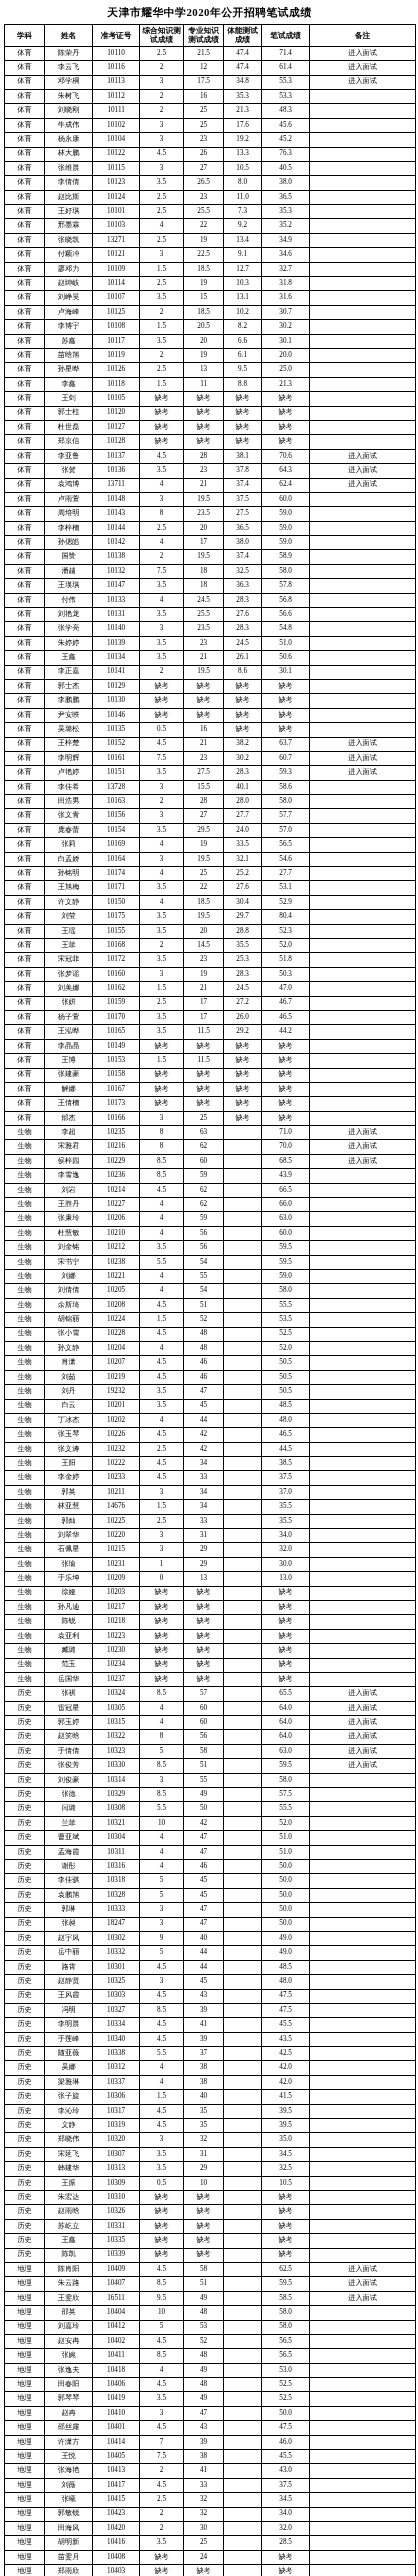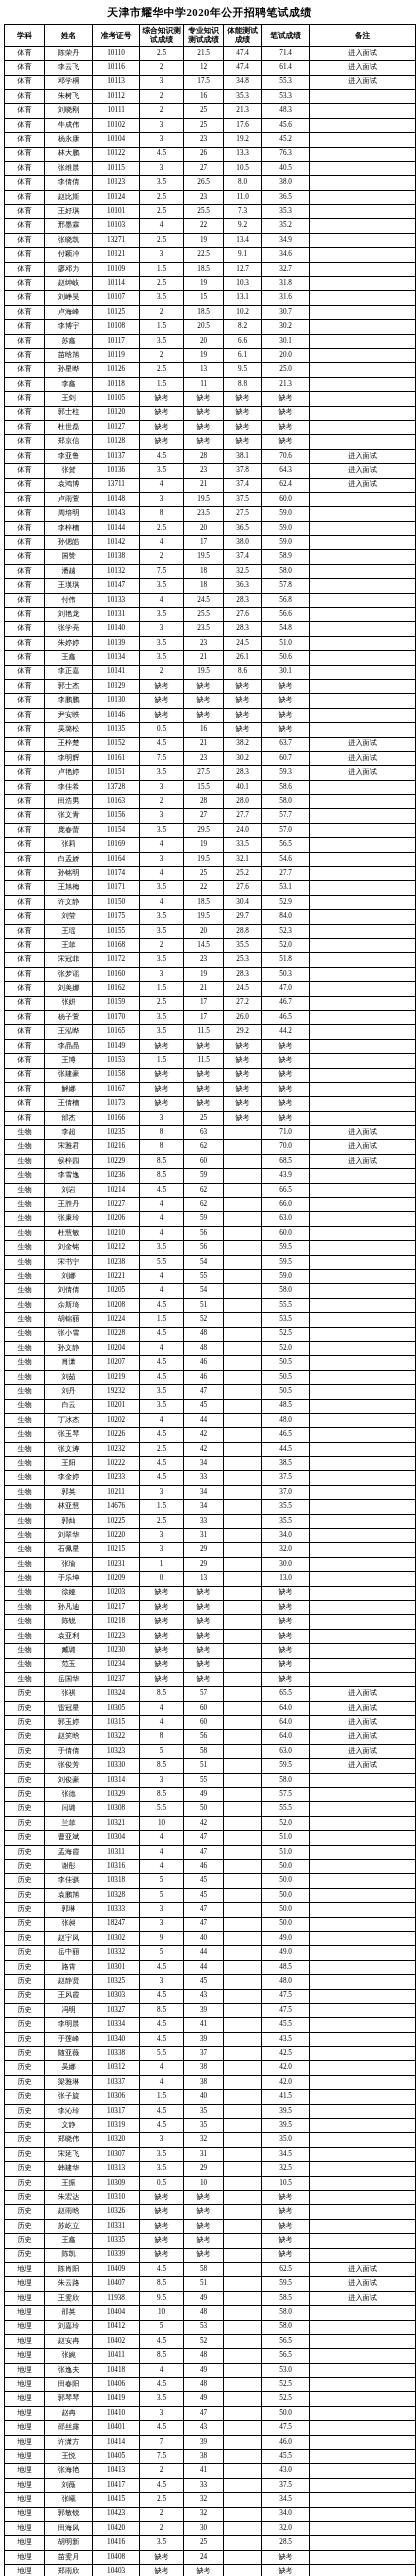--- a/index.html
+++ b/index.html
@@ -671,21 +671,21 @@
           <td>52.9</td>
           <td></td>
         </tr>
         <tr>
           <td>体育</td>
           <td>刘莹</td>
           <td>10175</td>
           <td>3.5</td>
           <td>19.5</td>
           <td>29.7</td>
-          <td>84.0</td>
+          <td>80.4</td>
           <td></td>
         </tr>
         <tr>
           <td>体育</td>
           <td>王瑶</td>
           <td>10155</td>
           <td>3.5</td>
           <td>20</td>
           <td>28.8</td>
           <td>52.3</td>
@@ -1627,21 +1627,21 @@
           <td>10407</td>
           <td>8.5</td>
           <td>51</td>
           <td></td>
           <td>59.5</td>
           <td>进入面试</td>
         </tr>
         <tr>
           <td>地理</td>
           <td>王雯欣</td>
-          <td>11938</td>
+          <td>16511</td>
           <td>9.5</td>
           <td>49</td>
           <td></td>
           <td>58.5</td>
           <td>进入面试</td>
         </tr>
         <tr>
           <td>地理</td>
           <td>邵英</td>
           <td>10404</td>

